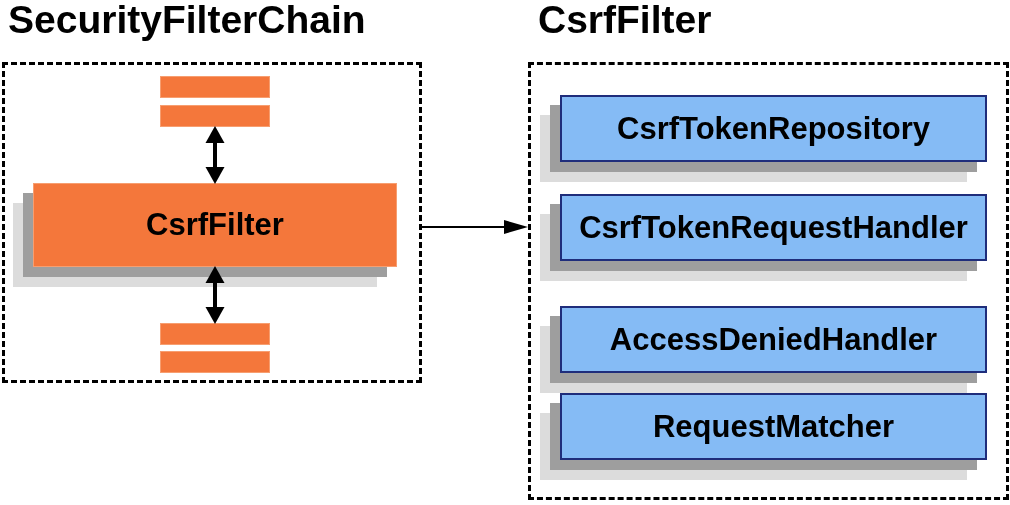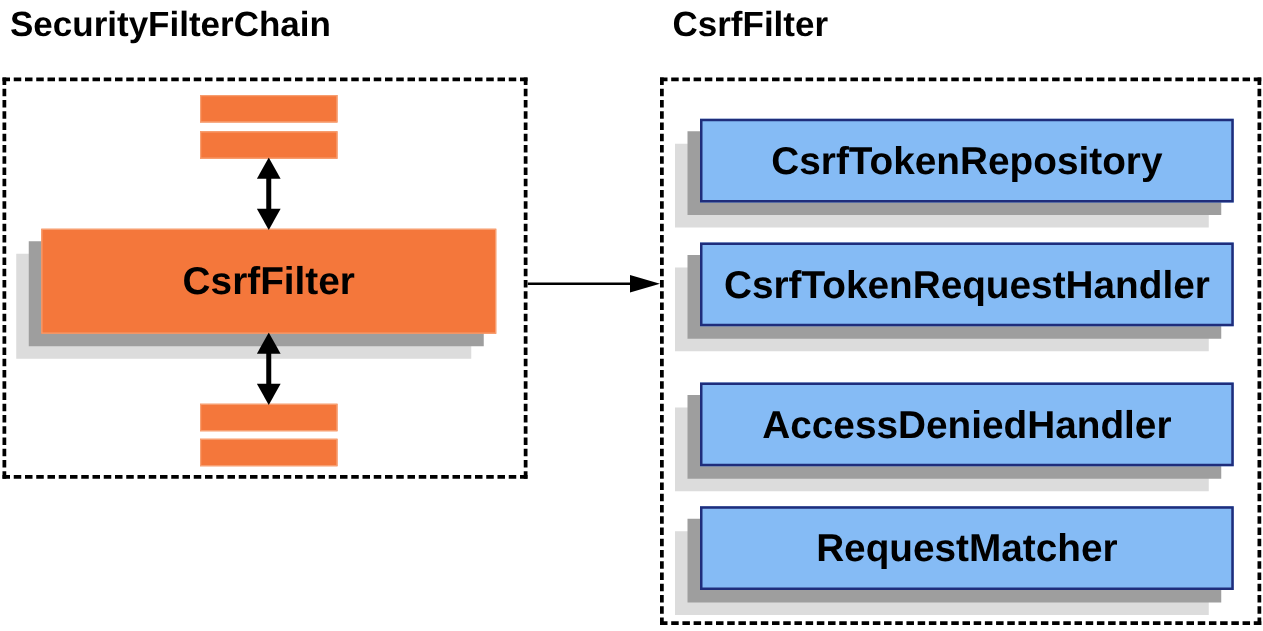--- a/index.html
+++ b/index.html
@@ -1,21 +1,21 @@
 <!DOCTYPE html>
 <html><head>
 <meta charset="utf-8">
 <style>
   html,body { margin:0; padding:0; background:#ffffff; }
   .canvas {
     position:relative; width:1010px; height:505px; background:#ffffff;
     font-family:"Liberation Sans", sans-serif; overflow:hidden;
   }
   .panel-title {
-    position:absolute; font-weight:bold; font-size:28px; color:#000;
+    position:absolute; font-weight:bold; font-size:39px; color:#000;
     white-space:nowrap; line-height:38px;
   }
   #title-left  { left:8px;  top:1px; }
   #title-right { left:538px; top:1px; }
 
   .dashed { position:absolute; border:3px dashed #000; box-sizing:border-box; }
   #left-dashed  { left:2px;   top:62px; width:420px; height:321px; }
   #right-dashed { left:528px; top:62px; width:481px; height:438px; }
 
   .bar {
@@ -33,21 +33,21 @@
     position:absolute; left:0; top:0; width:100%; height:100%;
     box-sizing:border-box; display:flex; align-items:center; justify-content:center;
     font-weight:bold; color:#000; white-space:nowrap;
   }
   #orange-box { left:33px; top:183px; width:364px; height:84px; }
   #orange-box .face { background:#F4773B; border:1px solid #F79E70; font-size:31px; }
 
   .blue-box { left:560px; width:427px; height:67px; }
   .blue-box .face { background:#85BBF5; border:2px solid #1F2D7B; font-size:31px; }
   #comp-0 { top:95px; } #comp-1 { top:194px; }
-  #comp-2 { top:294px;margin-top:12px; } #comp-3 { top:393px;margin-top:12px; }
+  #comp-2 { top:294px;margin-top:12px; } #comp-3 { top:393px; }
 
   .arrow { position:absolute; z-index:5; }
   #varrow-1 { left:201px; top:126px; }
   #varrow-2 { left:201px; top:266px; }
   #harrow   { left:422px; top:218px; }
 </style>
 </head>
 <body>
 
 <div class="canvas">

